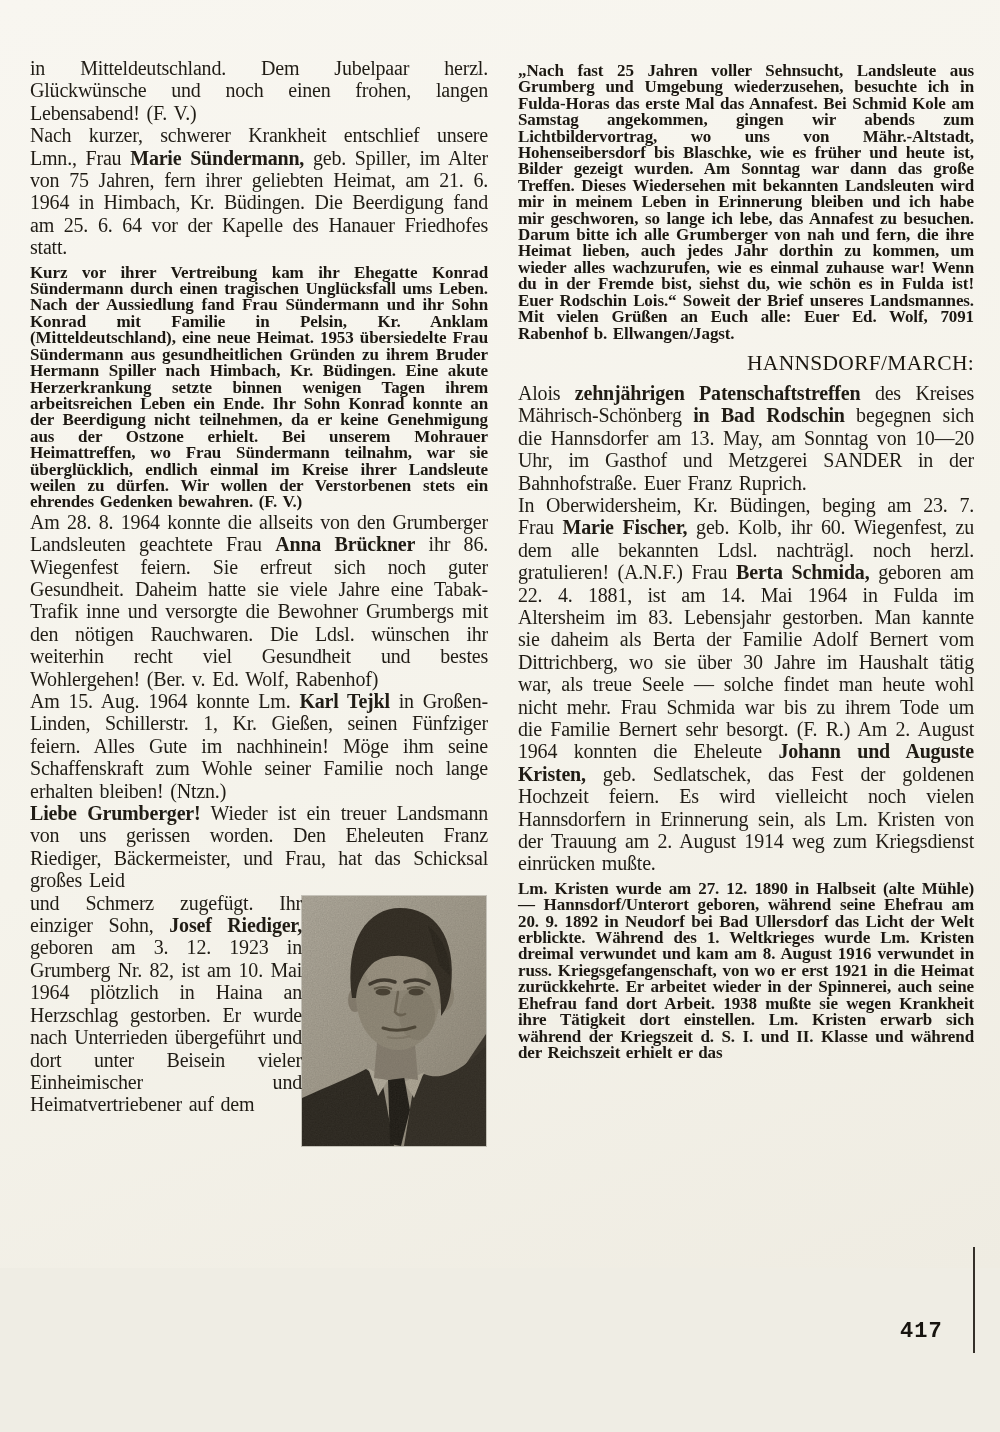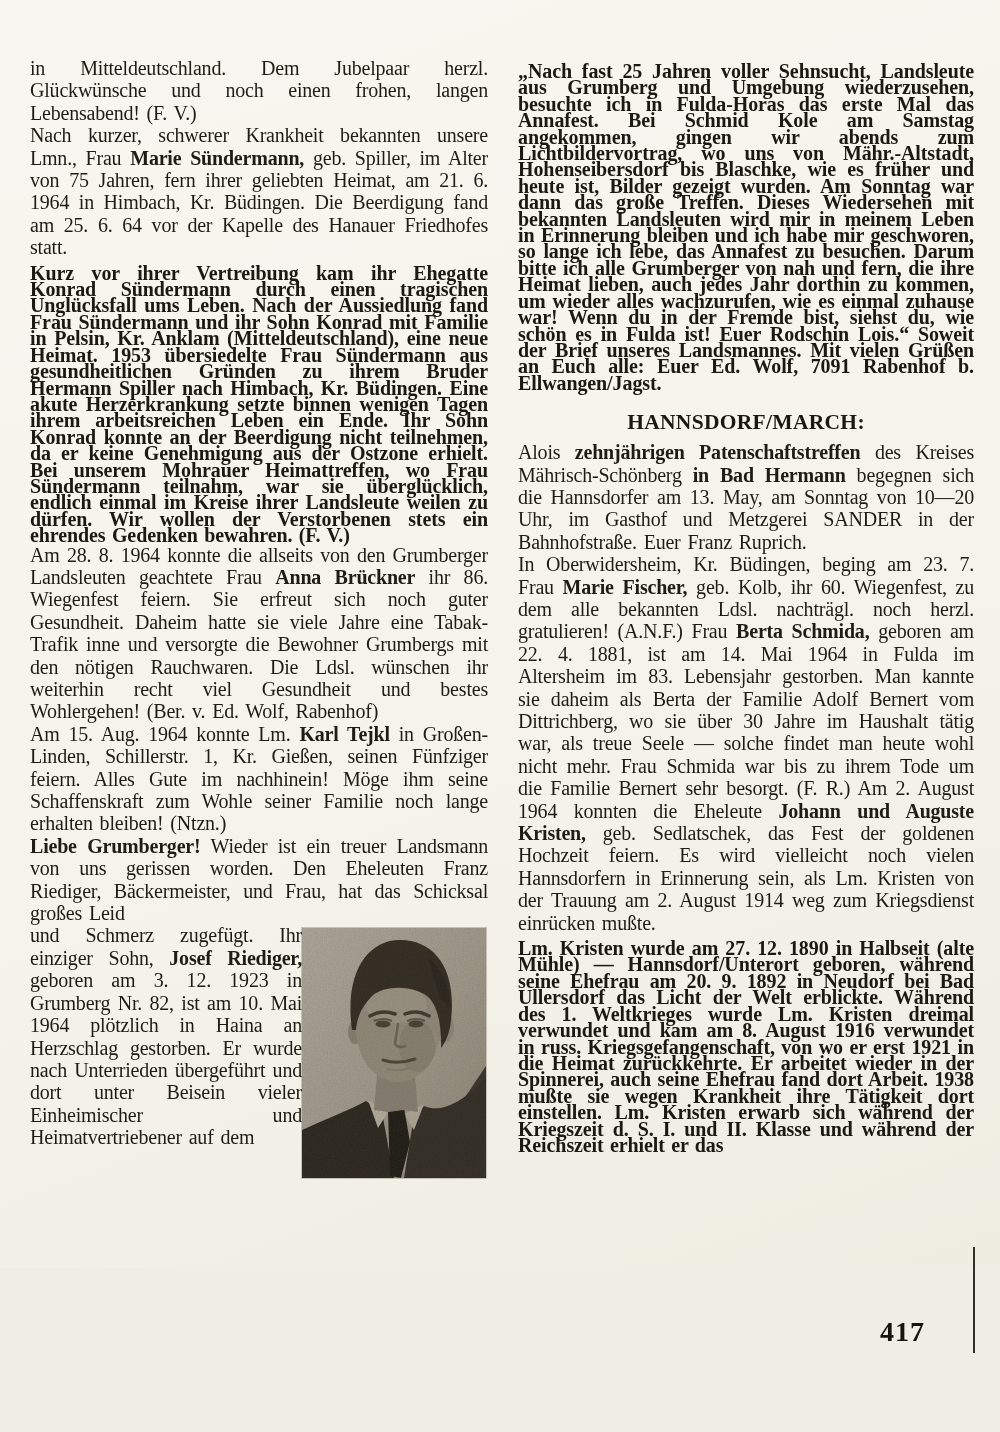--- a/index.html
+++ b/index.html
@@ -14,52 +14,52 @@
   }
   .col{position:absolute;top:57px;}
   .col-left{left:30px;width:458px;}
   .col-right{left:518px;width:456px;}
   p{margin:0;}
   .txt{
     font-size:20px;line-height:22.4px;color:#201c15;
     text-align:justify;word-spacing:2px;letter-spacing:-0.2px;
   }
   .small{
-    font-size:20px;line-height:16.4px;font-weight:700;
+    font-size:17px;line-height:16.4px;font-weight:700;
     word-spacing:1.5px;letter-spacing:-0.1px;margin-top:6px;color:#1c1812;
   }
   .heading{
-    font-size:21.5px;line-height:26px;font-weight:700;
-    letter-spacing:0.3px;margin:18px 0 6px 0;color:#1c1810;text-align:center;
+    font-size:21.5px;line-height:26px;font-weight:400;
+    letter-spacing:0.3px;margin:8px 0 6px 0;color:#1c1810;text-align:right;
   }
   .b{font-weight:700;margin-top:40px;}
   .narrow-wrap{position:relative;min-height:274px;}
   .narrow{width:272px;}
   .photo{
     position:absolute;top:4px;right:2px;width:184px;height:250px;
     overflow:hidden;box-shadow:0 0 0 1px rgba(60,55,45,.25);
   }
   .photo svg{display:block;}
   .page-number{
-    position:absolute;left:880px;top:1318px;
-    font-size:28px;line-height:28px;font-weight:700;color:#17140f;letter-spacing:1px;
+    position:absolute;left:900px;top:1318px;
+    font-size:22px;line-height:28px;font-weight:700;color:#17140f;letter-spacing:1px;font-family:Liberation Mono, monospace;
   }
   .edge-rule{
     position:absolute;left:973px;top:1247px;width:2px;height:106px;
     background:#35302a;
   }
 </style>
 </head>
 <body>
 
 <div class="page">
 
   <div class="col col-left">
     <p class="txt"><span>in Mitteldeutschland. Dem Jubelpaar herzl. Glückwünsche und noch einen frohen, langen Lebensabend! (F. V.)</span></p>
-    <p class="txt"><span>Nach kurzer, schwerer Krankheit bekannten unsere Lmn., Frau </span><span class="b">Marie Sündermann,</span><span> geb. Spiller, im Alter von 75 Jahren, fern ihrer geliebten Heimat, am 21. 6. 1964 in Himbach, Kr. Büdingen. Die Beerdigung fand am 25. 6. 64 vor der Kapelle des Hanauer Friedhofes statt.</span></p>
+    <p class="txt"><span>Nach kurzer, schwerer Krankheit entschlief unsere Lmn., Frau </span><span class="b">Marie Sündermann,</span><span> geb. Spiller, im Alter von 75 Jahren, fern ihrer geliebten Heimat, am 21. 6. 1964 in Himbach, Kr. Büdingen. Die Beerdigung fand am 25. 6. 64 vor der Kapelle des Hanauer Friedhofes statt.</span></p>
     <p class="txt small"><span>Kurz vor ihrer Vertreibung kam ihr Ehegatte Konrad Sündermann durch einen tragischen Unglücksfall ums Leben. Nach der Aussiedlung fand Frau Sündermann und ihr Sohn Konrad mit Familie in Pelsin, Kr. Anklam (Mitteldeutschland), eine neue Heimat. 1953 übersiedelte Frau Sündermann aus gesundheitlichen Gründen zu ihrem Bruder Hermann Spiller nach Himbach, Kr. Büdingen. Eine akute Herzerkrankung setzte binnen wenigen Tagen ihrem arbeitsreichen Leben ein Ende. Ihr Sohn Konrad konnte an der Beerdigung nicht teilnehmen, da er keine Genehmigung aus der Ostzone erhielt. Bei unserem Mohrauer Heimattreffen, wo Frau Sündermann teilnahm, war sie überglücklich, endlich einmal im Kreise ihrer Landsleute weilen zu dürfen. Wir wollen der Verstorbenen stets ein ehrendes Gedenken bewahren. (F. V.)</span></p>
 
 
     <p class="txt"><span>Am 28. 8. 1964 konnte die allseits von den Grumberger Landsleuten geachtete Frau </span><span class="b">Anna Brückner</span><span> ihr 86. Wiegenfest feiern. Sie erfreut sich noch guter Gesundheit. Daheim hatte sie viele Jahre eine Tabak-Trafik inne und versorgte die Bewohner Grumbergs mit den nötigen Rauchwaren. Die Ldsl. wünschen ihr weiterhin recht viel Gesundheit und bestes Wohlergehen! (Ber. v. Ed. Wolf, Rabenhof)</span></p>
     <p class="txt"><span>Am 15. Aug. 1964 konnte Lm. </span><span class="b">Karl Tejkl</span><span> in Großen-Linden, Schillerstr. 1, Kr. Gießen, seinen Fünfziger feiern. Alles Gute im nachhinein! Möge ihm seine Schaffenskraft zum Wohle seiner Familie noch lange erhalten bleiben! (Ntzn.)</span></p>
     <p class="txt"><span class="b">Liebe Grumberger!</span><span> Wieder ist ein treuer Landsmann von uns gerissen worden. Den Eheleuten Franz Riediger, Bäckermeister, und Frau, hat das Schicksal großes Leid</span></p>
 
     <div class="narrow-wrap">
       <p class="txt narrow"><span>und Schmerz zugefügt. Ihr einziger Sohn, </span><span class="b">Josef Riediger,</span><span> geboren am 3. 12. 1923 in Grumberg Nr. 82, ist am 10. Mai 1964 plötzlich in Haina an Herzschlag gestorben. Er wurde nach Unterrieden übergeführt und dort unter Beisein vieler Einheimischer und Heimatvertriebener auf dem</span></p>
 
@@ -119,21 +119,21 @@
         </svg>
       </div>
     </div>
   </div>
 
   <div class="col col-right">
     <p class="txt small"><span>„Nach fast 25 Jahren voller Sehnsucht, Landsleute aus Grumberg und Umgebung wiederzusehen, besuchte ich in Fulda-Horas das erste Mal das Annafest. Bei Schmid Kole am Samstag angekommen, gingen wir abends zum Lichtbildervortrag, wo uns von Mähr.-Altstadt, Hohenseibersdorf bis Blaschke, wie es früher und heute ist, Bilder gezeigt wurden. Am Sonntag war dann das große Treffen. Dieses Wiedersehen mit bekannten Landsleuten wird mir in meinem Leben in Erinnerung bleiben und ich habe mir geschworen, so lange ich lebe, das Annafest zu besuchen. Darum bitte ich alle Grumberger von nah und fern, die ihre Heimat lieben, auch jedes Jahr dorthin zu kommen, um wieder alles wachzurufen, wie es einmal zuhause war! Wenn du in der Fremde bist, siehst du, wie schön es in Fulda ist! Euer Rodschin Lois.“ Soweit der Brief unseres Landsmannes. Mit vielen Grüßen an Euch alle: Euer Ed. Wolf, 7091 Rabenhof b. Ellwangen/Jagst.</span></p>
 
     <h2 class="heading">HANNSDORF/MARCH:</h2>
 
-    <p class="txt"><span>Alois </span><span class="b">zehnjährigen Patenschaftstreffen</span><span> des Kreises Mährisch-Schönberg </span><span class="b">in Bad Hermann</span><span> begegnen sich die Hannsdorfer am 13. May, am Sonntag von 10—20 Uhr, im Gasthof und Metzgerei SANDER in der Bahnhofstraße. Euer Franz Ruprich.</span></p>
+    <p class="txt"><span>Alois </span><span class="b">zehnjährigen Patenschaftstreffen</span><span> des Kreises Mährisch-Schönberg </span><span class="b">in Bad Rodschin</span><span> begegnen sich die Hannsdorfer am 13. May, am Sonntag von 10—20 Uhr, im Gasthof und Metzgerei SANDER in der Bahnhofstraße. Euer Franz Ruprich.</span></p>
     <p class="txt"><span>In Oberwidersheim, Kr. Büdingen, beging am 23. 7. Frau </span><span class="b">Marie Fischer,</span><span> geb. Kolb, ihr 60. Wiegenfest, zu dem alle bekannten Ldsl. nachträgl. noch herzl. gratulieren! (A.N.F.) Frau </span><span class="b">Berta Schmida,</span><span> geboren am 22. 4. 1881, ist am 14. Mai 1964 in Fulda im Altersheim im 83. Lebensjahr gestorben. Man kannte sie daheim als Berta der Familie Adolf Bernert vom Dittrichberg, wo sie über 30 Jahre im Haushalt tätig war, als treue Seele — solche findet man heute wohl nicht mehr. Frau Schmida war bis zu ihrem Tode um die Familie Bernert sehr besorgt. (F. R.) Am 2. August 1964 konnten die Eheleute </span><span class="b">Johann und Auguste Kristen,</span><span> geb. Sedlatschek, das Fest der goldenen Hochzeit feiern. Es wird vielleicht noch vielen Hannsdorfern in Erinnerung sein, als Lm. Kristen von der Trauung am 2. August 1914 weg zum Kriegsdienst einrücken mußte.</span></p>
     <p class="txt small"><span>Lm. Kristen wurde am 27. 12. 1890 in Halbseit (alte Mühle) — Hannsdorf/Unterort geboren, während seine Ehefrau am 20. 9. 1892 in Neudorf bei Bad Ullersdorf das Licht der Welt erblickte. Während des 1. Weltkrieges wurde Lm. Kristen dreimal verwundet und kam am 8. August 1916 verwundet in russ. Kriegsgefangenschaft, von wo er erst 1921 in die Heimat zurückkehrte. Er arbeitet wieder in der Spinnerei, auch seine Ehefrau fand dort Arbeit. 1938 mußte sie wegen Krankheit ihre Tätigkeit dort einstellen. Lm. Kristen erwarb sich während der Kriegszeit d. S. I. und II. Klasse und während der Reichszeit erhielt er das</span></p>
   </div>
 
   <div class="page-number">417</div>
   <div class="edge-rule"></div>
 
 </div>
 
 </body></html>

